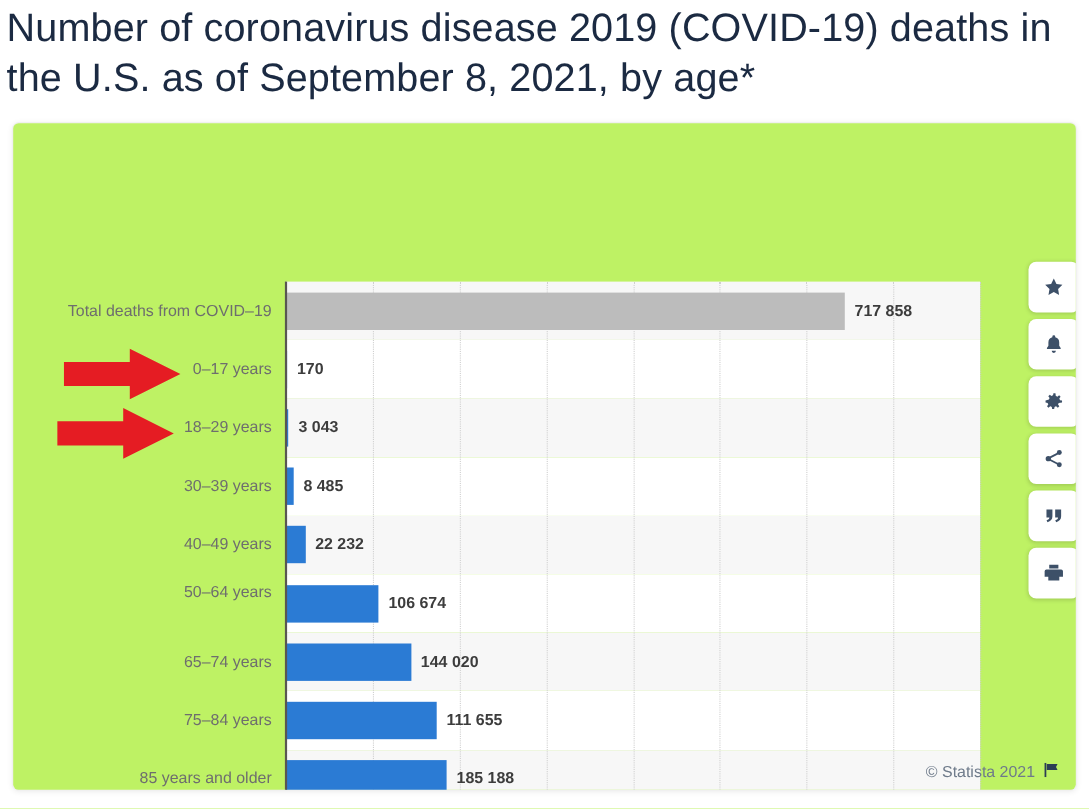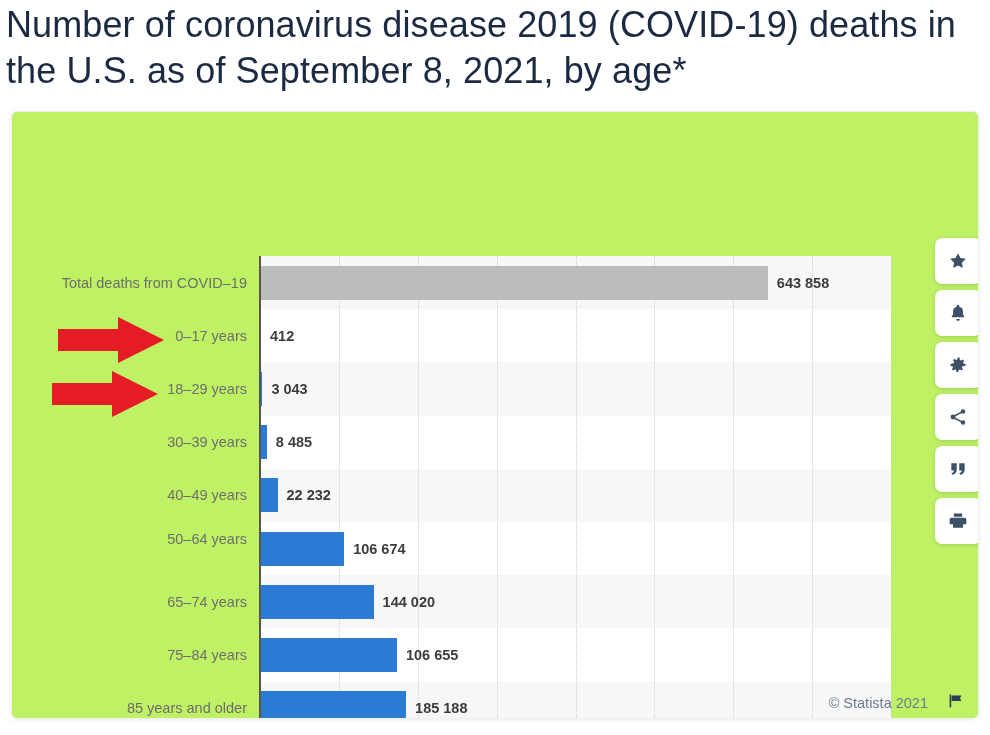--- a/index.html
+++ b/index.html
@@ -139,21 +139,21 @@
   }
   .tool-btn svg { display: block; }
 
   
   #footer {
     position: absolute;
     right: 14px;
     bottom: 6px;
     display: flex;
     align-items: center;
-    gap: 20px;
+    gap: 7px;
     font-size: 14.5px;
     color: #6e7a8a;
   }
 </style>
 </head>
 <body>
 
 <div id="page-title">Number of coronavirus disease 2019 (COVID-19) deaths in the U.S. as of September 8, 2021, by age*</div>
 
 <div id="chart-card">
@@ -182,35 +182,35 @@
       <div class="band shaded" style="top: 425.6px; height: 53.2px;"></div>
       <div class="gridline" style="left: 78.875px;"></div>
       <div class="gridline" style="left: 157.75px;"></div>
       <div class="gridline" style="left: 236.625px;"></div>
       <div class="gridline" style="left: 315.5px;"></div>
       <div class="gridline" style="left: 394.375px;"></div>
       <div class="gridline" style="left: 473.25px;"></div>
       <div class="gridline" style="left: 552.125px;"></div>
       <div class="gridline" style="left: 631px;"></div>
       <div class="bar total" style="left: 0px; top: 9.6px; width: 507.843px; background: rgb(188, 188, 188);"></div>
-      <div class="bar-value" style="left: 516.843px; top: 9.6px;">643 858</div>
+      <div class="bar-value" style="left: 516.843px; top: 9.6px;">717 858</div>
       <div class="bar age" style="left: 0px; top: 62.8px; width: 1px; background: rgb(43, 123, 212);"></div>
-      <div class="bar-value" style="left: 10px; top: 62.8px;">412</div>
+      <div class="bar-value" style="left: 10px; top: 62.8px;">170</div>
       <div class="bar age" style="left: 0px; top: 116px; width: 2.40017px; background: rgb(43, 123, 212);"></div>
       <div class="bar-value" style="left: 11.4002px; top: 116px;">3 043</div>
       <div class="bar age" style="left: 0px; top: 169.2px; width: 6.81007px; background: rgb(43, 123, 212);"></div>
       <div class="bar-value" style="left: 15.8101px; top: 169.2px;">8 485</div>
       <div class="bar age" style="left: 0px; top: 222.4px; width: 17.5355px; background: rgb(43, 123, 212);"></div>
       <div class="bar-value" style="left: 26.5355px; top: 222.4px;">22 232</div>
       <div class="bar age" style="left: 0px; top: 275.6px; width: 84.1391px; background: rgb(43, 123, 212);"></div>
       <div class="bar-value" style="left: 93.1391px; top: 275.6px;">106 674</div>
       <div class="bar age" style="left: 0px; top: 328.8px; width: 113.596px; background: rgb(43, 123, 212);"></div>
       <div class="bar-value" style="left: 122.596px; top: 328.8px;">144 020</div>
       <div class="bar age" style="left: 0px; top: 382px; width: 136.97px; background: rgb(43, 123, 212);"></div>
-      <div class="bar-value" style="left: 145.97px; top: 382px;">106 655</div>
+      <div class="bar-value" style="left: 145.97px; top: 382px;">111 655</div>
       <div class="bar age" style="left: 0px; top: 435.2px; width: 146.067px; background: rgb(43, 123, 212);"></div>
       <div class="bar-value" style="left: 155.067px; top: 435.2px;">185 188</div>
     </div>
 
   <div id="yaxis-line"></div>
 
   <div id="xticks"></div>
 
   <svg class="red-arrow" style="left:46px; top:203px;" width="108" height="50" viewBox="0 0 108 50">
     <path d="M0,14 L60,14 L60,2 L106,25 L60,48 L60,36 L0,36 Z" fill="#e51c23"></path>

